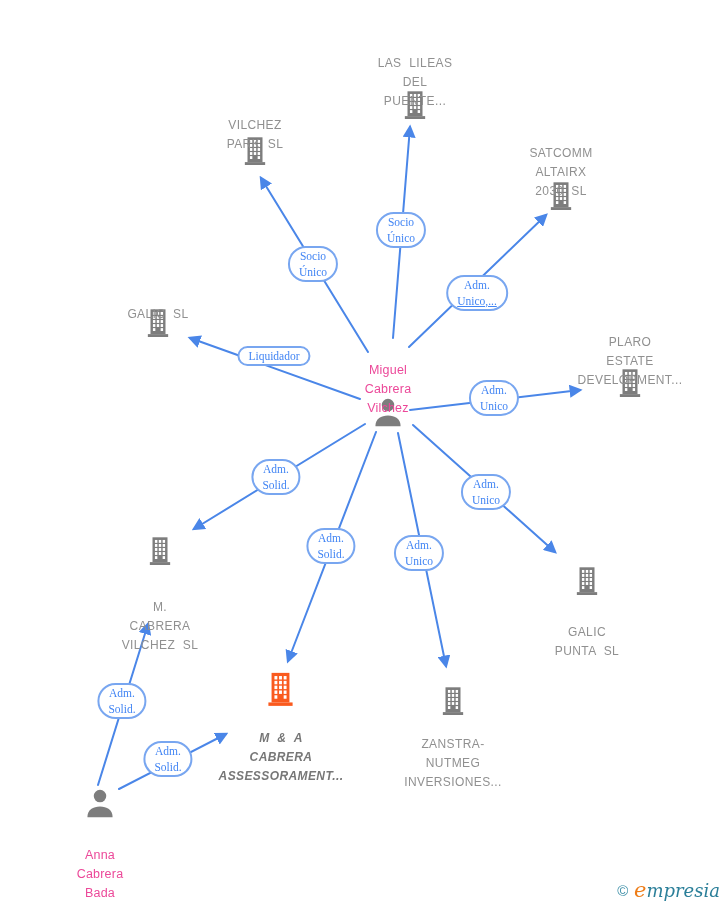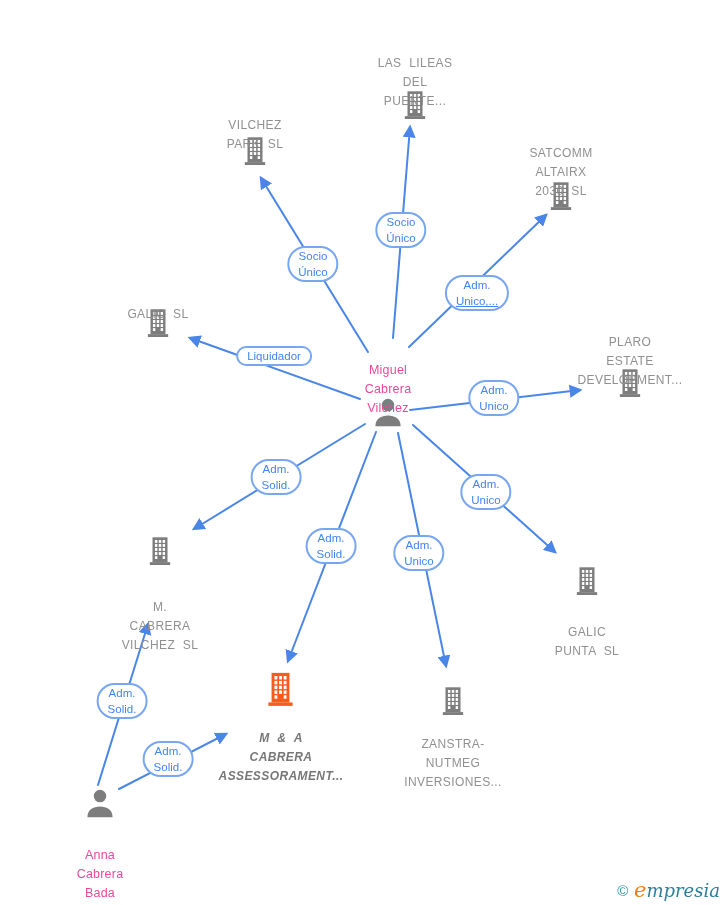--- a/index.html
+++ b/index.html
@@ -16,21 +16,21 @@
     position:absolute;width:170px;text-align:center;
     font-size:12px;line-height:19px;color:#909090;
     letter-spacing:.4px;word-spacing:4px;white-space:pre;margin-top:20px;
   }
   .node-label.person{letter-spacing:.2px;word-spacing:0;color:#ec4899;font-size:12.5px;}
   .node-label.highlight{color:#777777;font-weight:bold;font-style:italic;}
   .edge-label{
     position:absolute;transform:translate(-50%,-50%);
     background:#ffffff;border:2px solid #78a6f0;border-radius:18px;
     color:#4285f4;font-size:11.5px;line-height:16px;
-    padding:0 9px;text-align:center;white-space:pre;
+    padding:0 9px;text-align:center;white-space:pre;font-family:Liberation Serif, serif;
   }
   .edge-label .u{text-decoration:underline;}
   .edge-label span{display:block;}
   .watermark{
     position:absolute;right:8px;top:878px;
     font-family:"DejaVu Serif", serif;font-style:italic;font-size:18px;
     color:#2b7f99;white-space:nowrap;
   }
   .watermark .wm-c{font-style:normal;font-family:"Liberation Sans",sans-serif;font-size:15px;color:#3d8fa8;vertical-align:1px;}
   .watermark .wm-e{color:#ee7d18;font-size:21px;}

